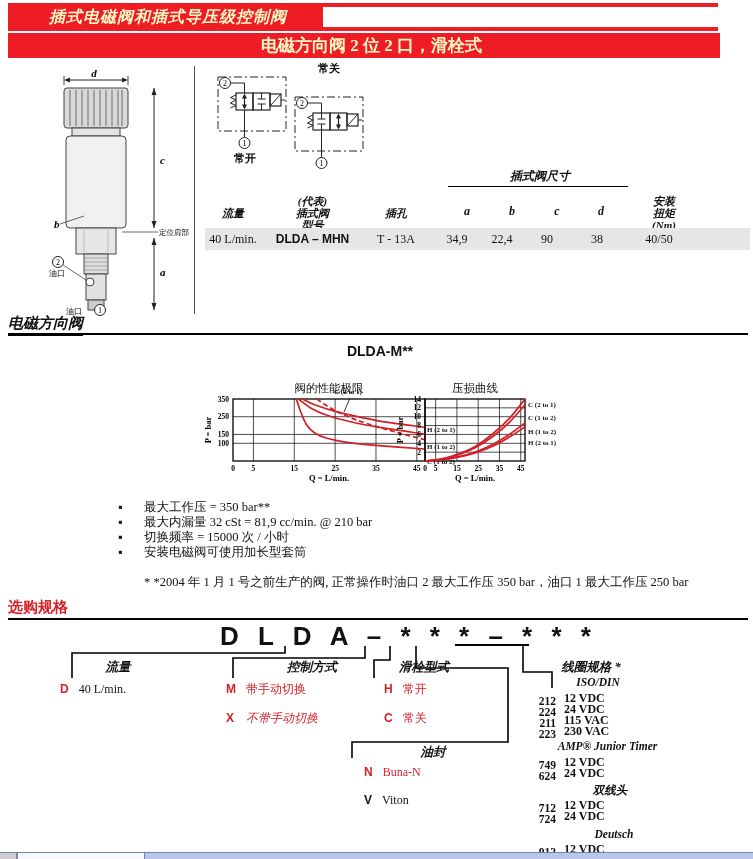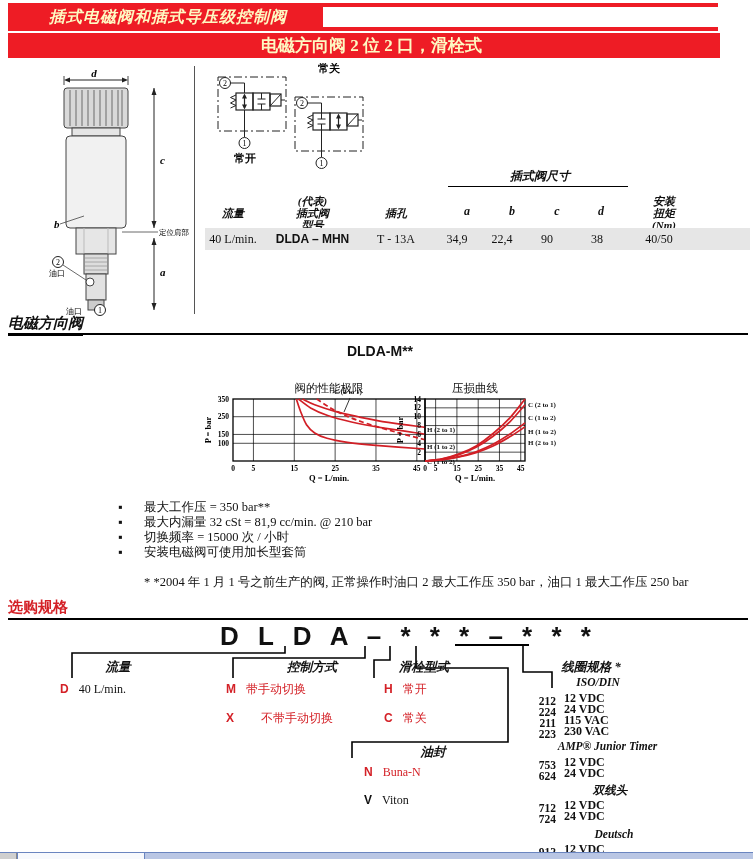--- a/index.html
+++ b/index.html
@@ -294,21 +294,21 @@
     <span class="ord-label" style="margin-left:6px;">40 L/min.</span>
   </div>
 
   <div class="abs ord-group-title" style="left:272px;top:659px;width:80px;">控制方式</div>
   <div class="abs" style="left:226px;top:679px;">
     <span class="ord-code sans red">M</span>
     <span class="ord-label red" style="margin-left:6px;">带手动切换</span>
   </div>
   <div class="abs" style="left:226px;top:708px;">
     <span class="ord-code sans red">X</span>
-    <span class="ord-label red" style="margin-left:23px;">不带手动切换</span>
+    <span class="ord-label red" style="margin-left:8px;font-style:italic;">不带手动切换</span>
   </div>
 
   <div class="abs ord-group-title" style="left:388px;top:659px;width:72px;">滑栓型式</div>
   <div class="abs" style="left:384px;top:679px;">
     <span class="ord-code sans red">H</span>
     <span class="ord-label red" style="margin-left:6px;">常开</span>
   </div>
   <div class="abs" style="left:384px;top:708px;">
     <span class="ord-code sans red">C</span>
     <span class="ord-label red" style="margin-left:6px;">常关</span>
@@ -325,21 +325,21 @@
   </div>
 
   <div class="abs ord-group-title" style="left:548px;top:659px;width:86px;">线圈规格 *</div>
   <div class="abs ord-sub-title" style="left:566px;top:676px;width:64px;">ISO/DIN</div>
   <div class="abs" style="left:530px;top:691px;"><span class="coil-num">212</span><span class="coil-volt">12 VDC</span></div>
   <div class="abs" style="left:530px;top:702px;"><span class="coil-num">224</span><span class="coil-volt">24 VDC</span></div>
   <div class="abs" style="left:530px;top:713px;"><span class="coil-num">211</span><span class="coil-volt">115 VAC</span></div>
   <div class="abs" style="left:530px;top:724px;"><span class="coil-num">223</span><span class="coil-volt">230 VAC</span></div>
 
   <div class="abs ord-sub-title" style="left:550px;top:740px;width:115px;">AMP® Junior Timer</div>
-  <div class="abs" style="left:530px;top:755px;"><span class="coil-num">753</span><span class="coil-volt">12 VDC</span></div>
+  <div class="abs" style="left:530px;top:755px;"><span class="coil-num">749</span><span class="coil-volt">12 VDC</span></div>
   <div class="abs" style="left:530px;top:766px;"><span class="coil-num">624</span><span class="coil-volt">24 VDC</span></div>
 
   <div class="abs ord-sub-title" style="left:582px;top:783px;width:56px;">双线头</div>
   <div class="abs" style="left:530px;top:798px;"><span class="coil-num">712</span><span class="coil-volt">12 VDC</span></div>
   <div class="abs" style="left:530px;top:809px;"><span class="coil-num">724</span><span class="coil-volt">24 VDC</span></div>
 
   <div class="abs ord-sub-title" style="left:586px;top:828px;width:56px;">Deutsch</div>
   <div class="abs" style="left:530px;top:842px;"><span class="coil-num">912</span><span class="coil-volt">12 VDC</span></div>
 
   <div class="abs" style="left:0;top:852px;width:753px;height:7px;background:#b9c6e4;border-top:1px solid #6a85c0;">

